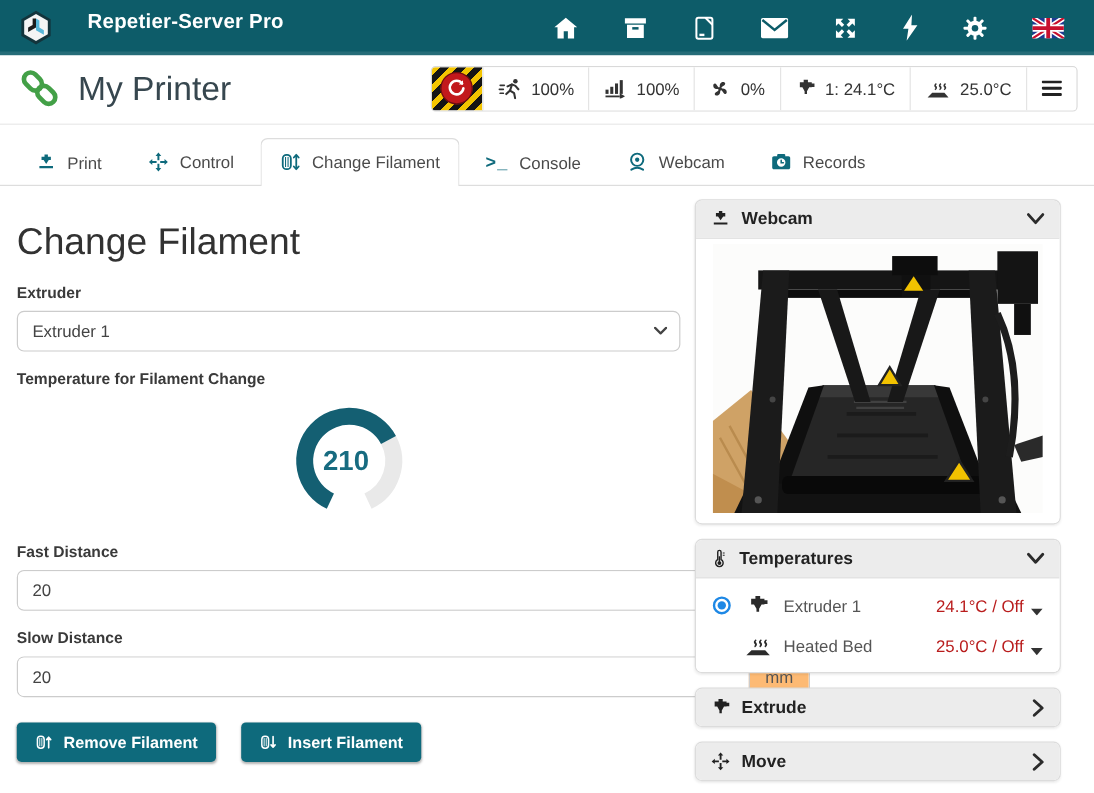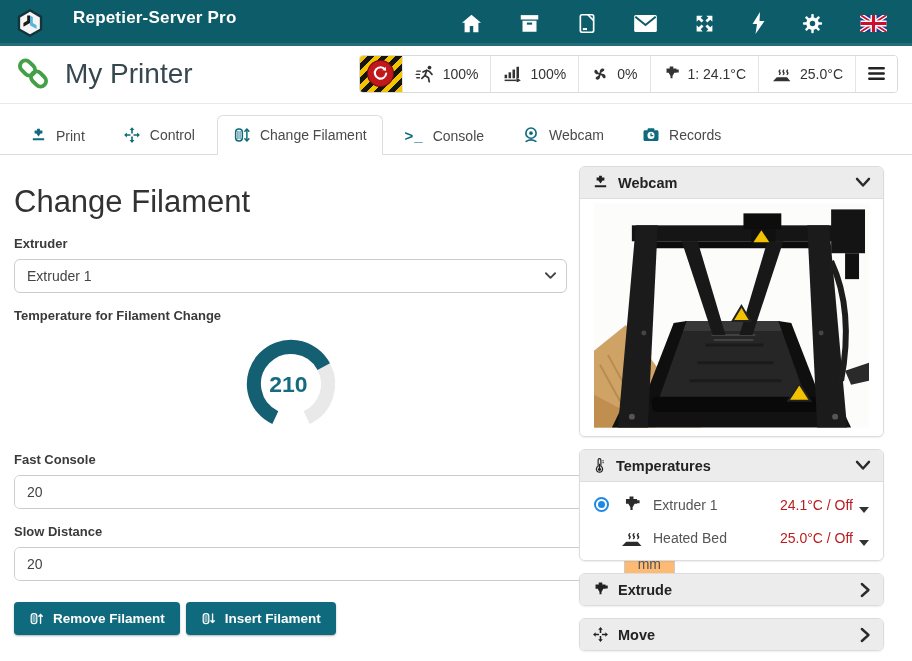--- a/index.html
+++ b/index.html
@@ -85,21 +85,21 @@
   }
   .input-group input {
     flex:1; border:none; outline:none; padding:0 12px; font-size:14px;
     color:#444; font-family:inherit; min-width:0;
   }
   .addon {
     display:flex; align-items:center; padding:0 13px; background:#fdba74;
     border-left:1px solid #ccc; color:#555; font-size:14px;
   }
 
-  .btn-row { margin-top:21px; display:flex; gap:6px; }
+  .btn-row { margin-top:21px; display:flex; gap:21px; }
   .btn {
     display:inline-flex; align-items:center; gap:9px; height:33px; padding:0 15px;
     background:#0e6a7c; color:#fff; border:none; border-radius:4px;
     font-size:13.5px; font-weight:bold; font-family:inherit; cursor:pointer;
     box-shadow:0 1px 2px rgba(0,0,0,.3);
   }
 
   
   .panel {
     border:1px solid #dcdcdc; border-radius:6px; background:#fff;
@@ -370,21 +370,21 @@
 
     <div class="field-label">Temperature for Filament Change</div>
     <div class="gauge-row">
       <svg id="gauge" width="112" height="106" viewBox="0 0 120 120">
         <path id="gauge-track" fill="none" stroke="#e9e9e9" stroke-width="16" d="M 97.08 40.28 A 42 42 0 0 1 77.75 98.06"></path>
         <path id="gauge-fill" fill="none" stroke="#145f72" stroke-width="16" d="M 42.25 98.06 A 42 42 0 1 1 97.08 40.28"></path>
         <text id="gauge-value" x="57" y="69" text-anchor="middle" font-size="26" font-weight="bold" fill="#176b80" font-family="Liberation Sans, sans-serif">210</text>
       </svg>
     </div>
 
-    <div class="field-label">Fast Console</div>
+    <div class="field-label">Fast Distance</div>
     <div class="input-group">
       <input type="text" value="20" style="">
       <span class="addon">mm</span>
     </div>
 
     <div class="field-label">Slow Distance</div>
     <div class="input-group">
       <input type="text" value="20" style="">
       <span class="addon">mm</span>
     </div>

